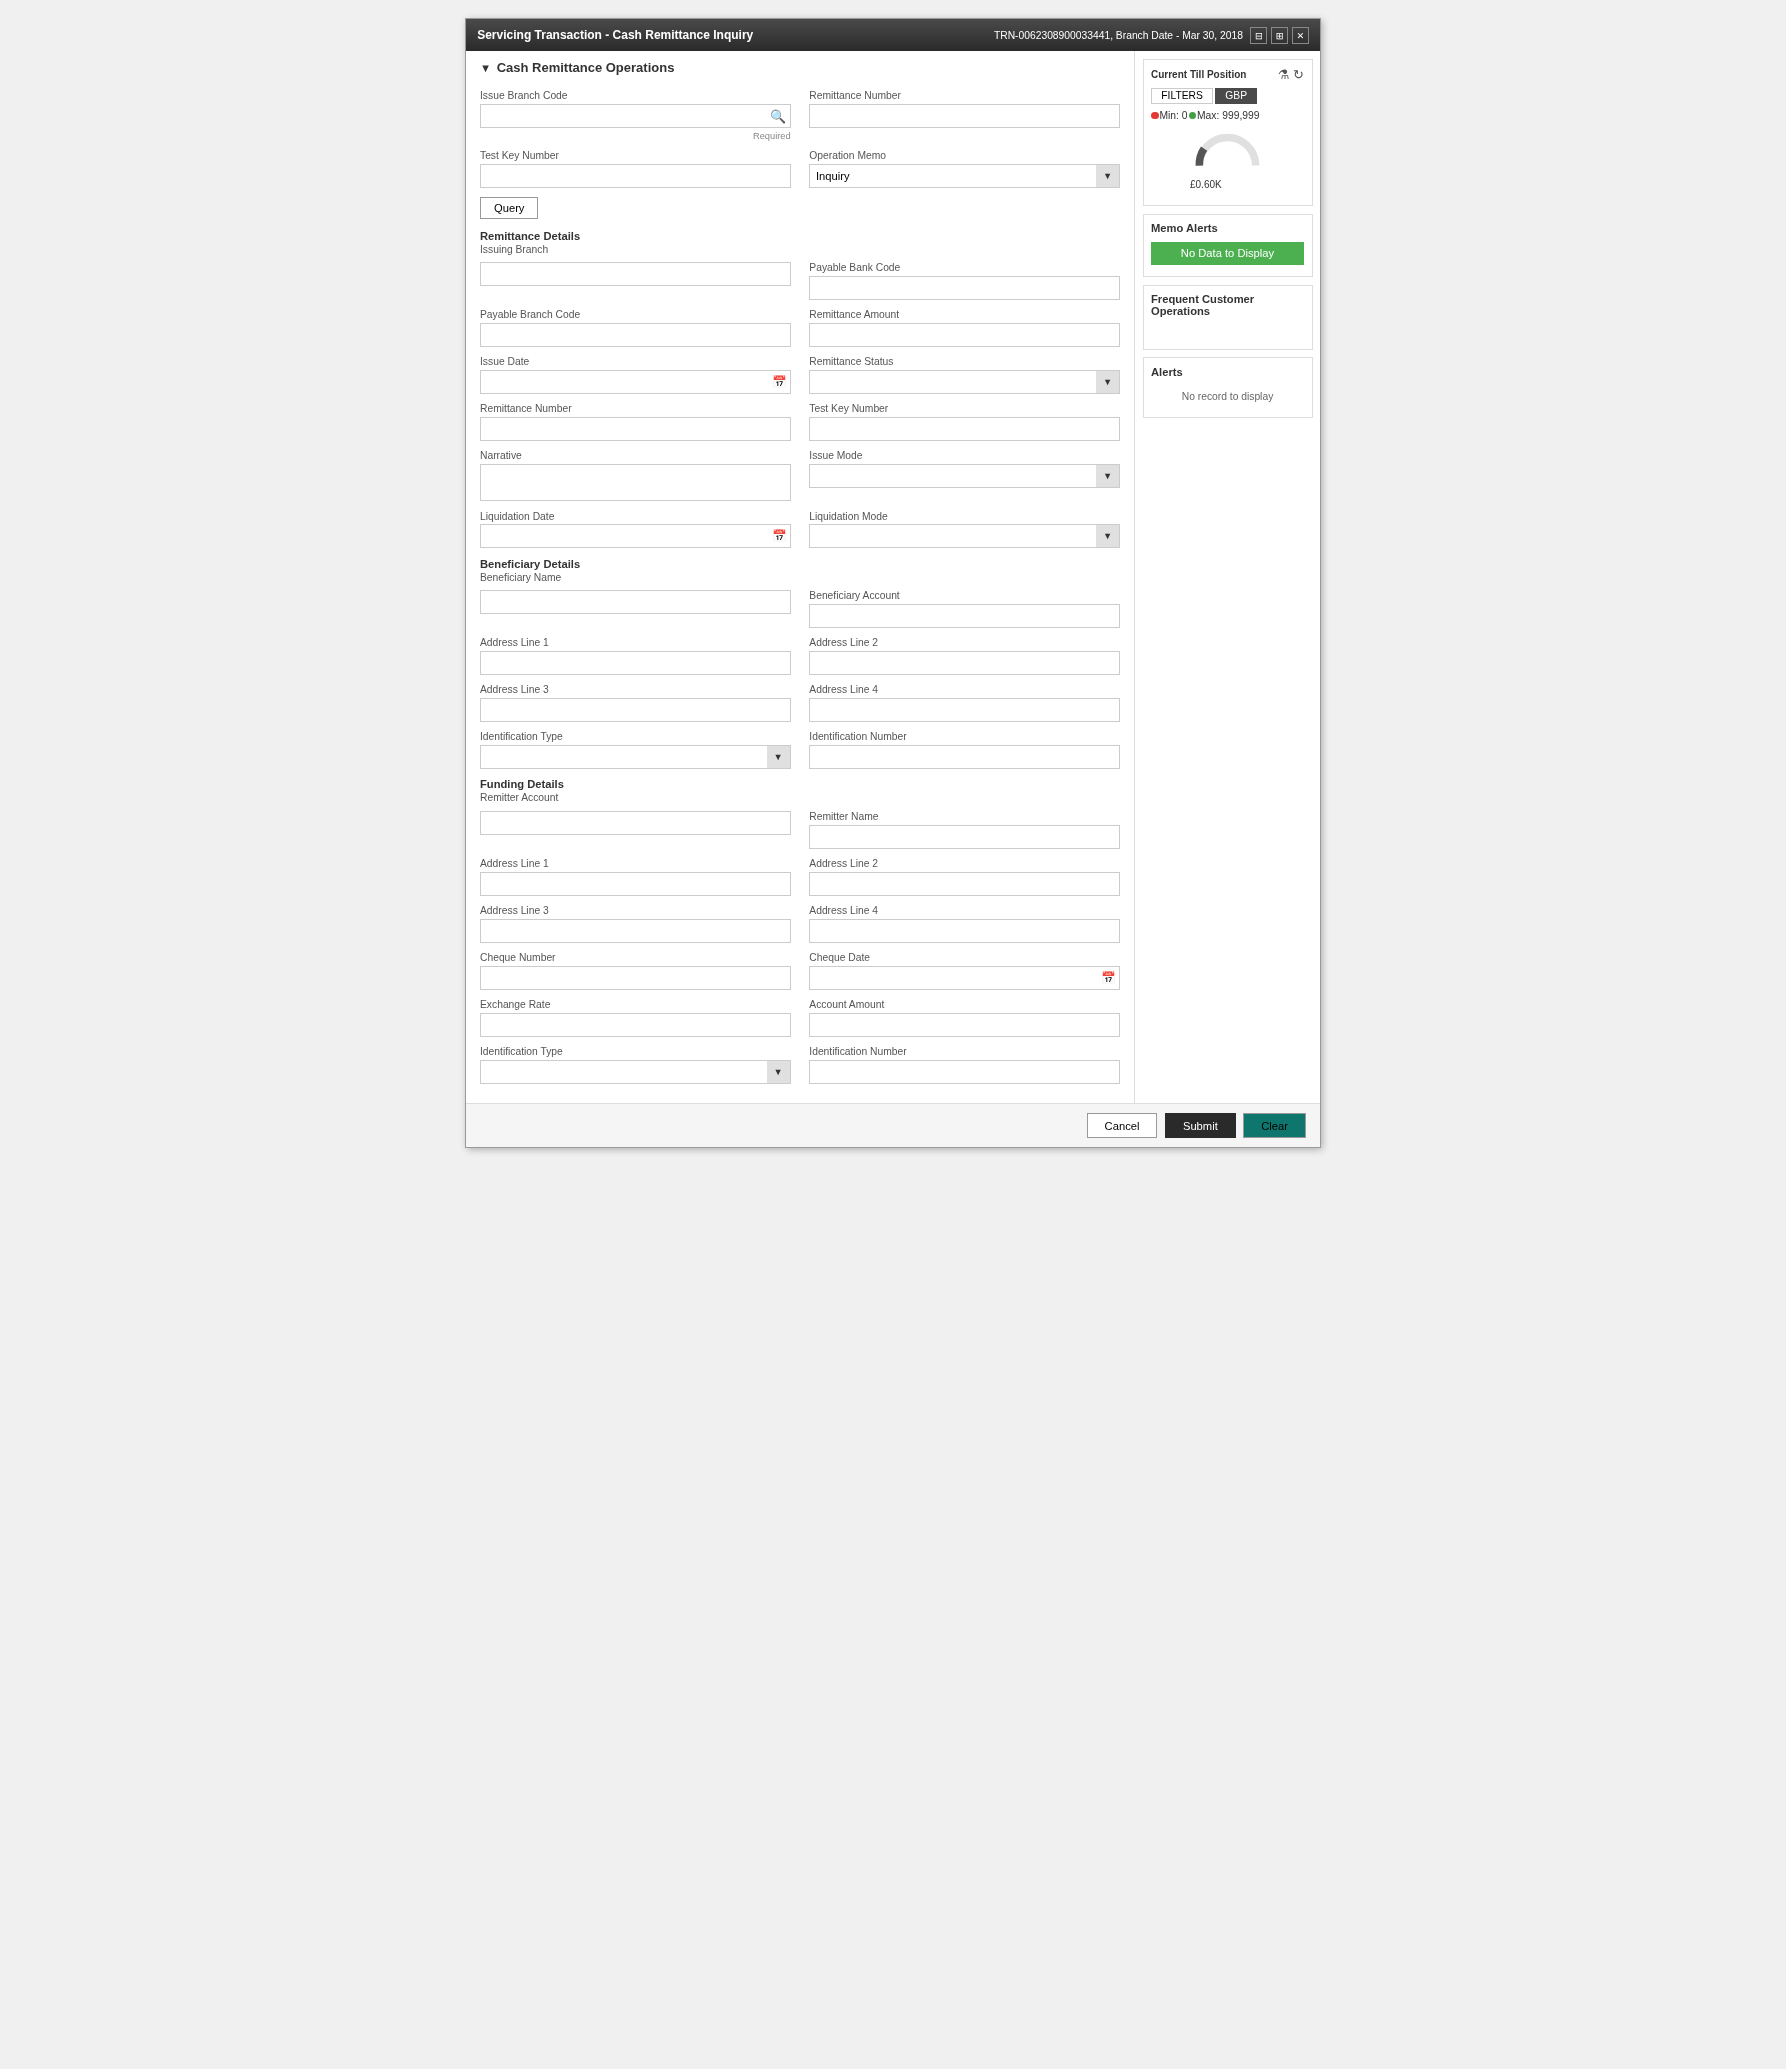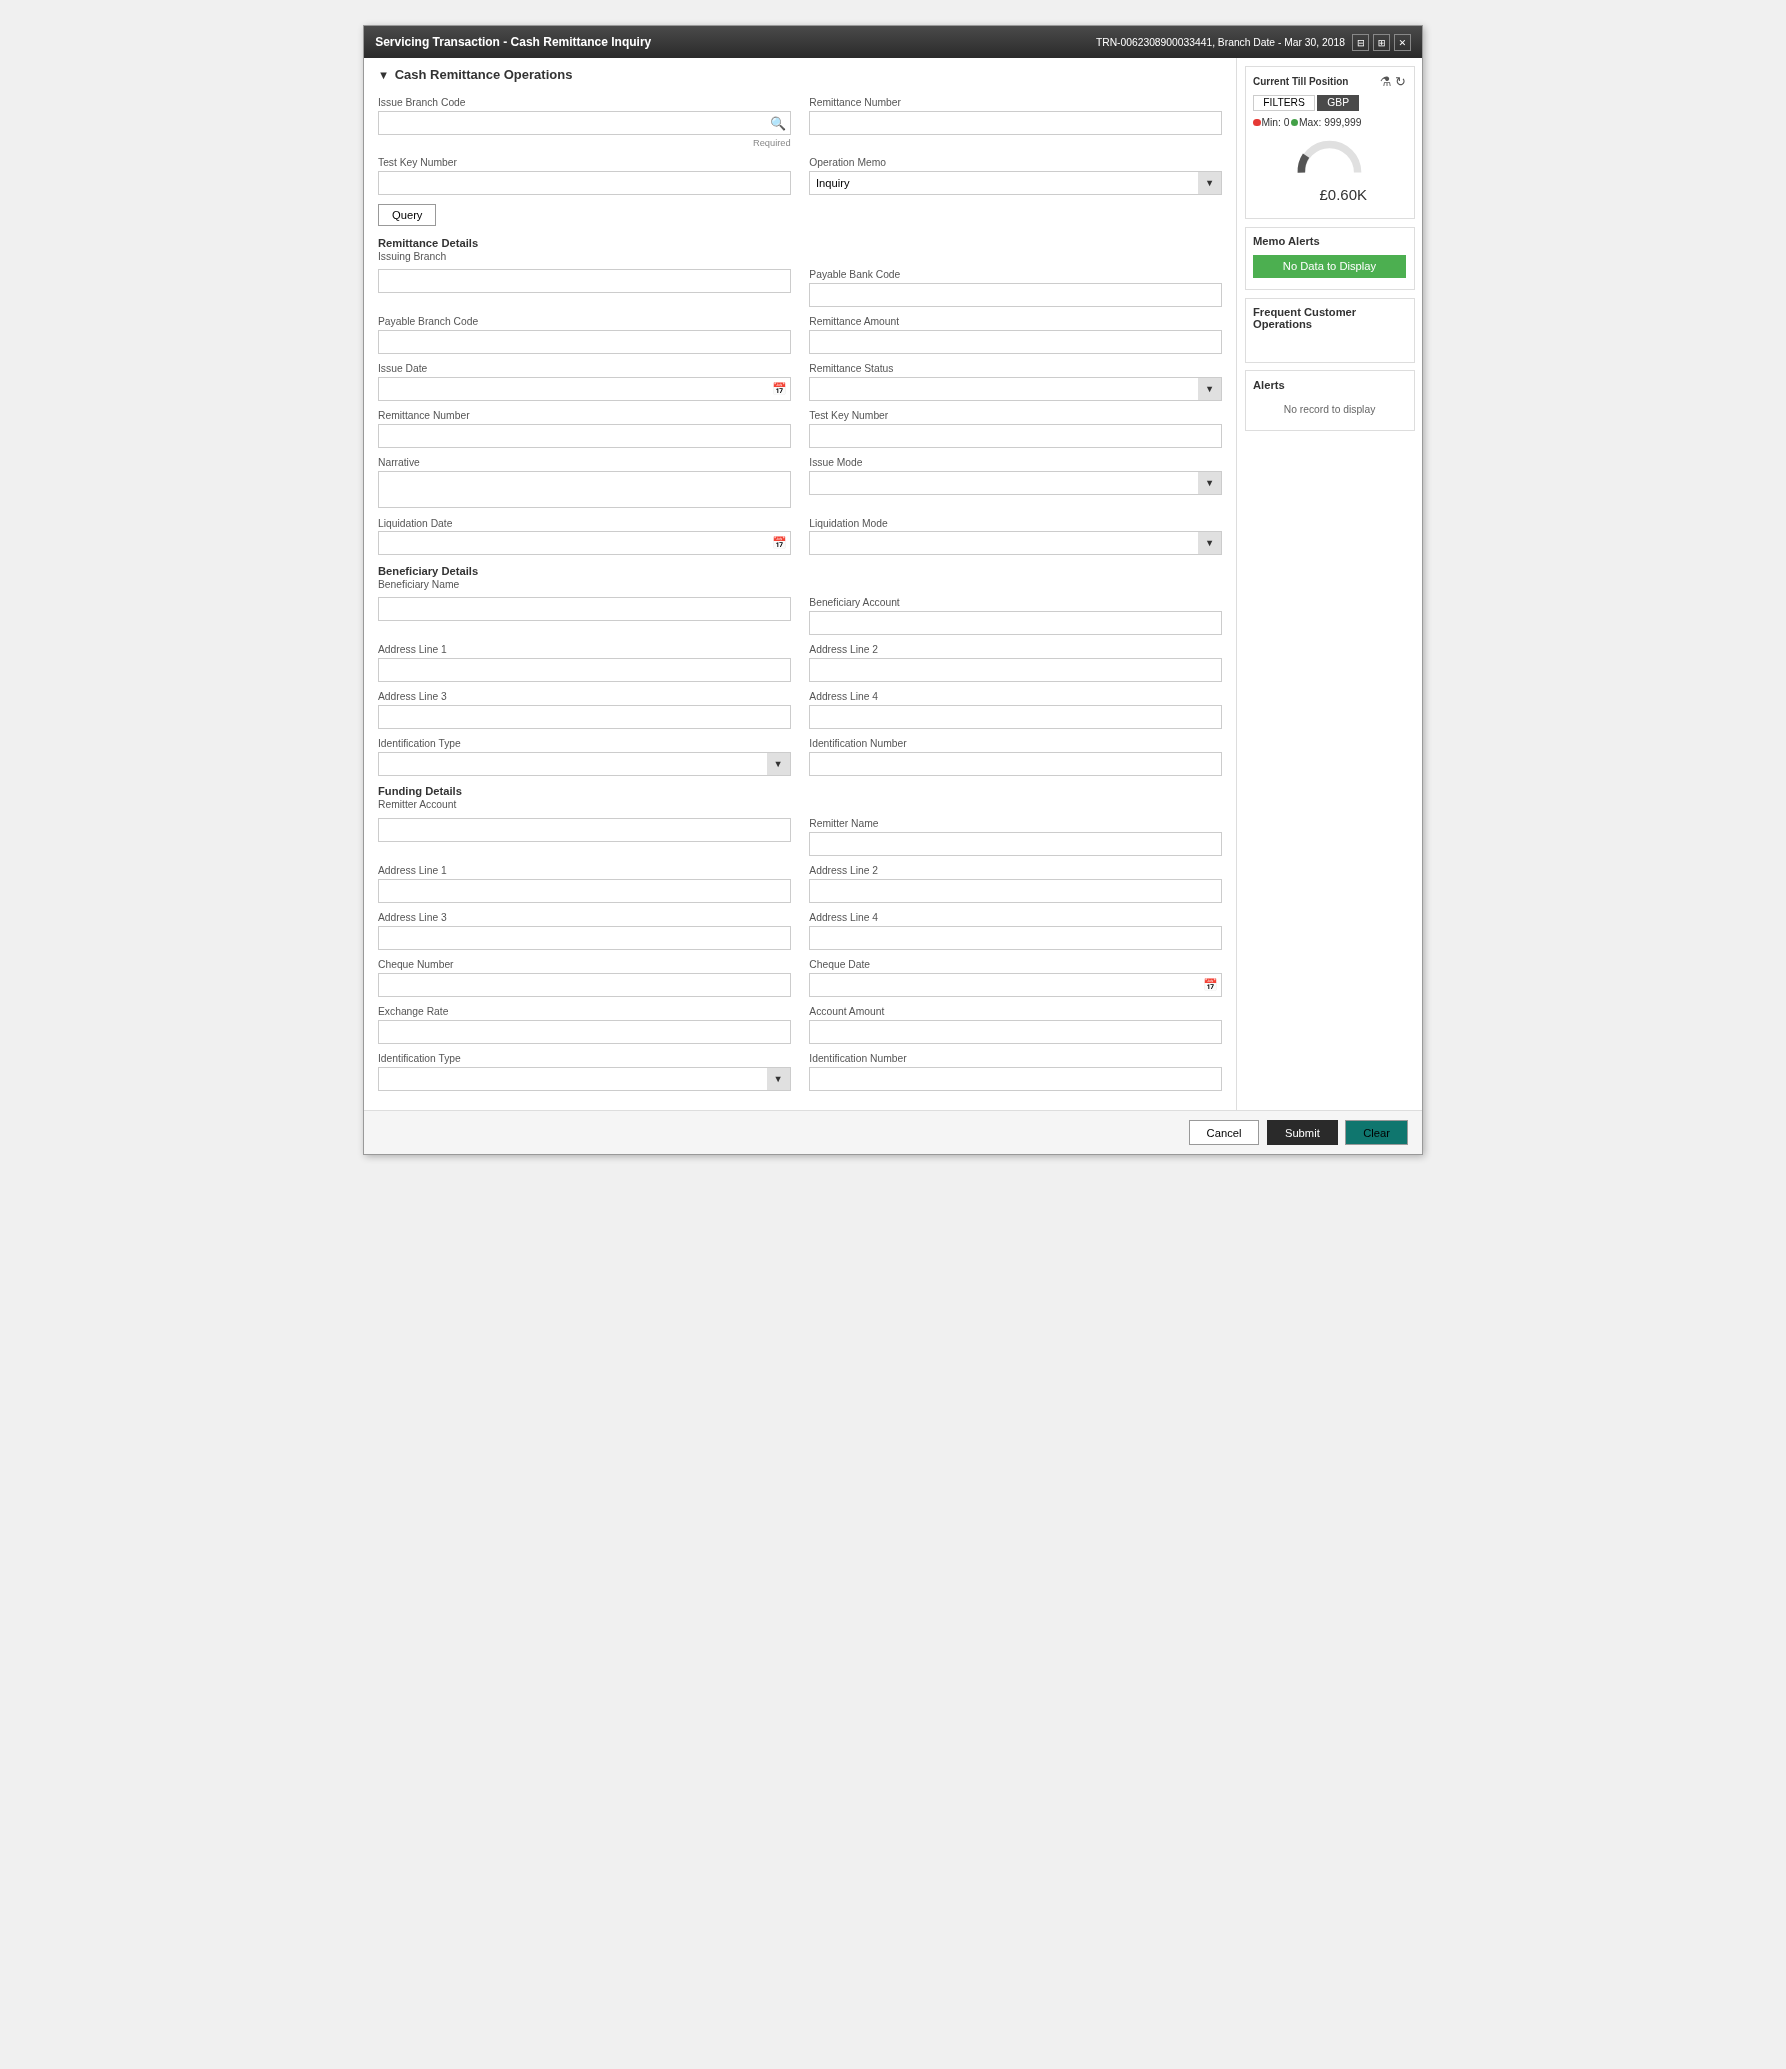--- a/index.html
+++ b/index.html
@@ -1,24 +1,24 @@
 <!DOCTYPE html>
 <html style="font-size:15px"><head>
   <meta charset="utf-8">
   <style>
     * { box-sizing: border-box; margin: 0; padding: 0; }
     body { font-family: Arial, sans-serif; font-size: 11.2px; background: #f0f0f0; color: #333; }
 
     .window {
       background: #fff;
       border: 0.9px solid #999;
-      width: 1060px;
+      width: 856px;
       min-height: 1035px;
       position: relative;
-      margin: 25px auto;
+      margin: 18px auto;
       box-shadow: 1.9px 1.9px 7.5px rgba(0,0,0,0.3);
     }
 
     .title-bar {
       background: linear-gradient(to bottom, #4a4a4a, #2a2a2a);
       color: #fff;
       padding: 7.5px 11.2px;
       display: flex;
       align-items: center;
       justify-content: space-between;
@@ -275,22 +275,22 @@
       display: inline-block;
     }
 
     .gauge-container {
       display: flex;
       justify-content: center;
       margin-bottom: 7.5px;
     }
 
     .gauge-label {
-      font-size: 15px;
-      text-align: right;
+      font-size: 10px;
+      text-align: left;
       margin-top: 1.9px;
     }
 
     .memo-alerts-btn {
       background: #4caf50;
       color: #fff;
       border: none;
       padding: 5.6px 13px;
       font-size: 11.2px;
       cursor: pointer;

